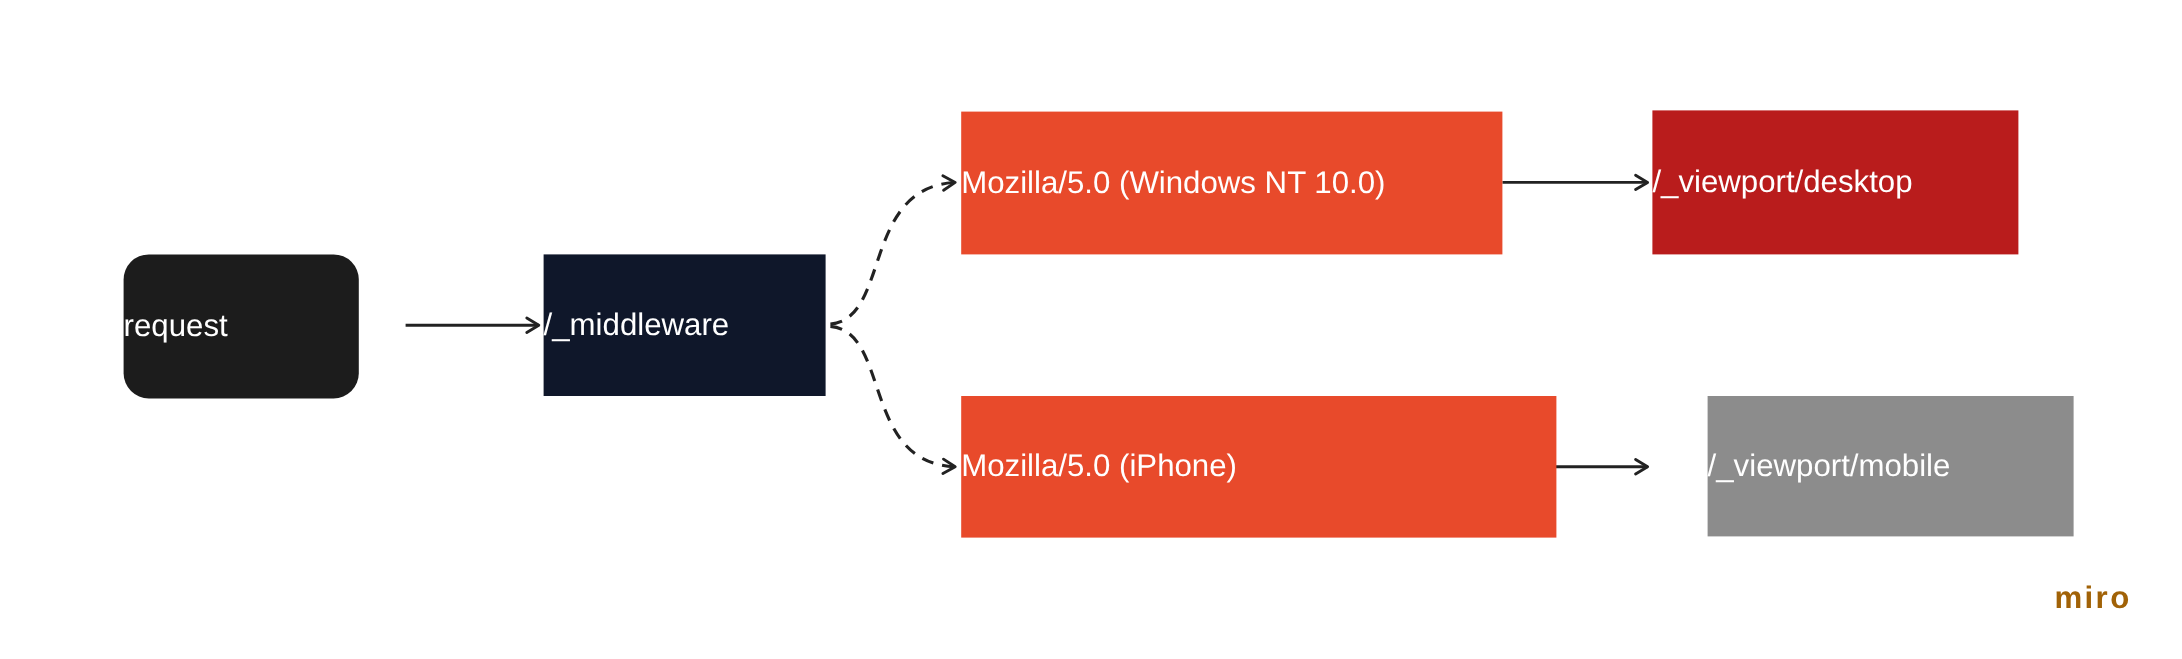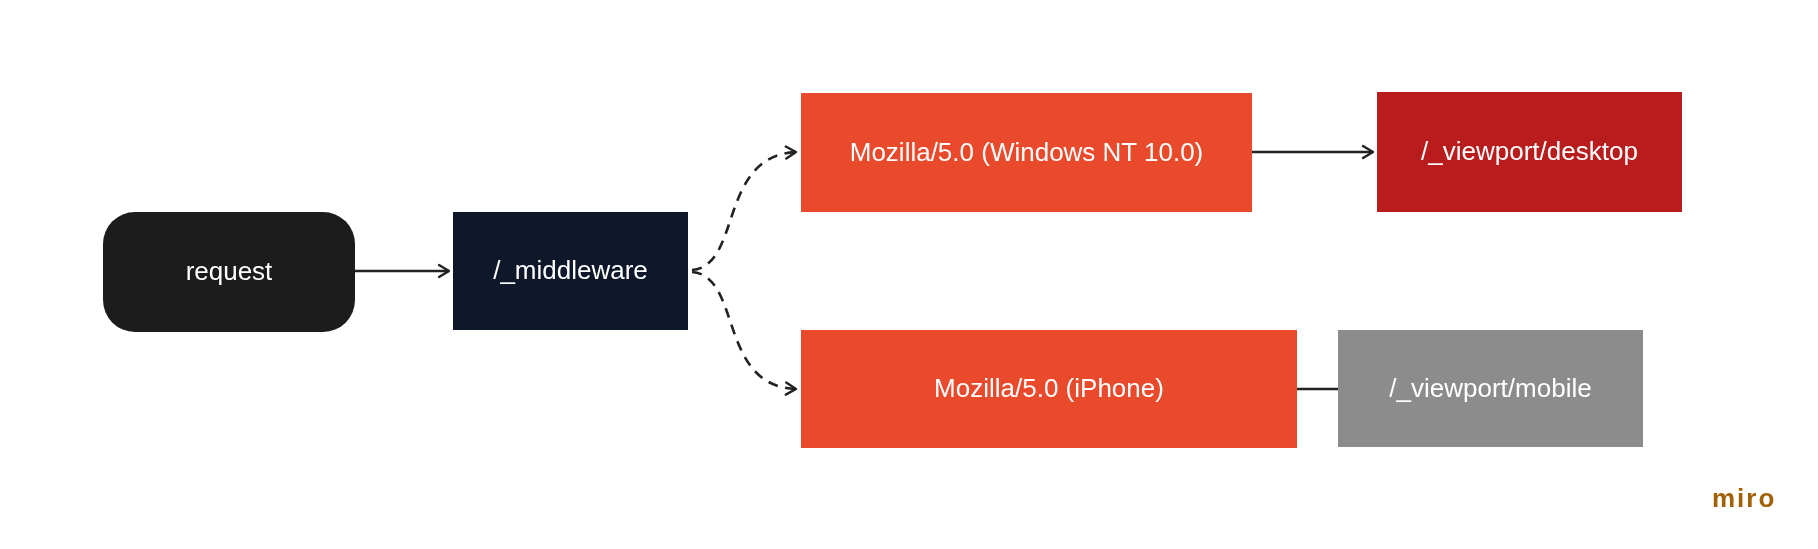--- a/index.html
+++ b/index.html
@@ -20,51 +20,50 @@
     left: 0;
     top: 0;
     width: 1818px;
     height: 549px;
     pointer-events: none;
   }
   .node {
     position: absolute;
     display: flex;
     align-items: center;
-    justify-content: center;
     color: #ffffff;
     font-size: 26px;
     line-height: 1.2;
     text-align: center;
     white-space: nowrap;
     cursor: default;
   }
   .node-request {
-    left: 103px; top: 212px; width: 252px; height: 120px;
+    left: 103px; top: 212px; width: 196px; height: 120px;
     background: #1c1c1c;
-    border-radius: 32px;
+    border-radius: 21px;
   }
   .node-middleware {
     left: 453px; top: 212px; width: 235px; height: 118px;
     background: #0f172a;
   }
   .node-ua-desktop {
     left: 801px; top: 93px; width: 451px; height: 119px;
     background: #e84a2b;
   }
   .node-ua-mobile {
     left: 801px; top: 330px; width: 496px; height: 118px;
     background: #e84a2b;
   }
   .node-viewport-desktop {
     left: 1377px; top: 92px; width: 305px; height: 120px;
     background: #b91c1c;
   }
   .node-viewport-mobile {
-    left: 1338px; top: 330px; width: 305px; height: 117px;
+    left: 1423px; top: 330px; width: 305px; height: 117px;
     background: #8c8c8c;
   }
   .watermark {
     position: absolute;
     left: 1712px;
     top: 483px;
     font-size: 26px;
     font-weight: bold;
     letter-spacing: 2px;
     color: #a16207;

